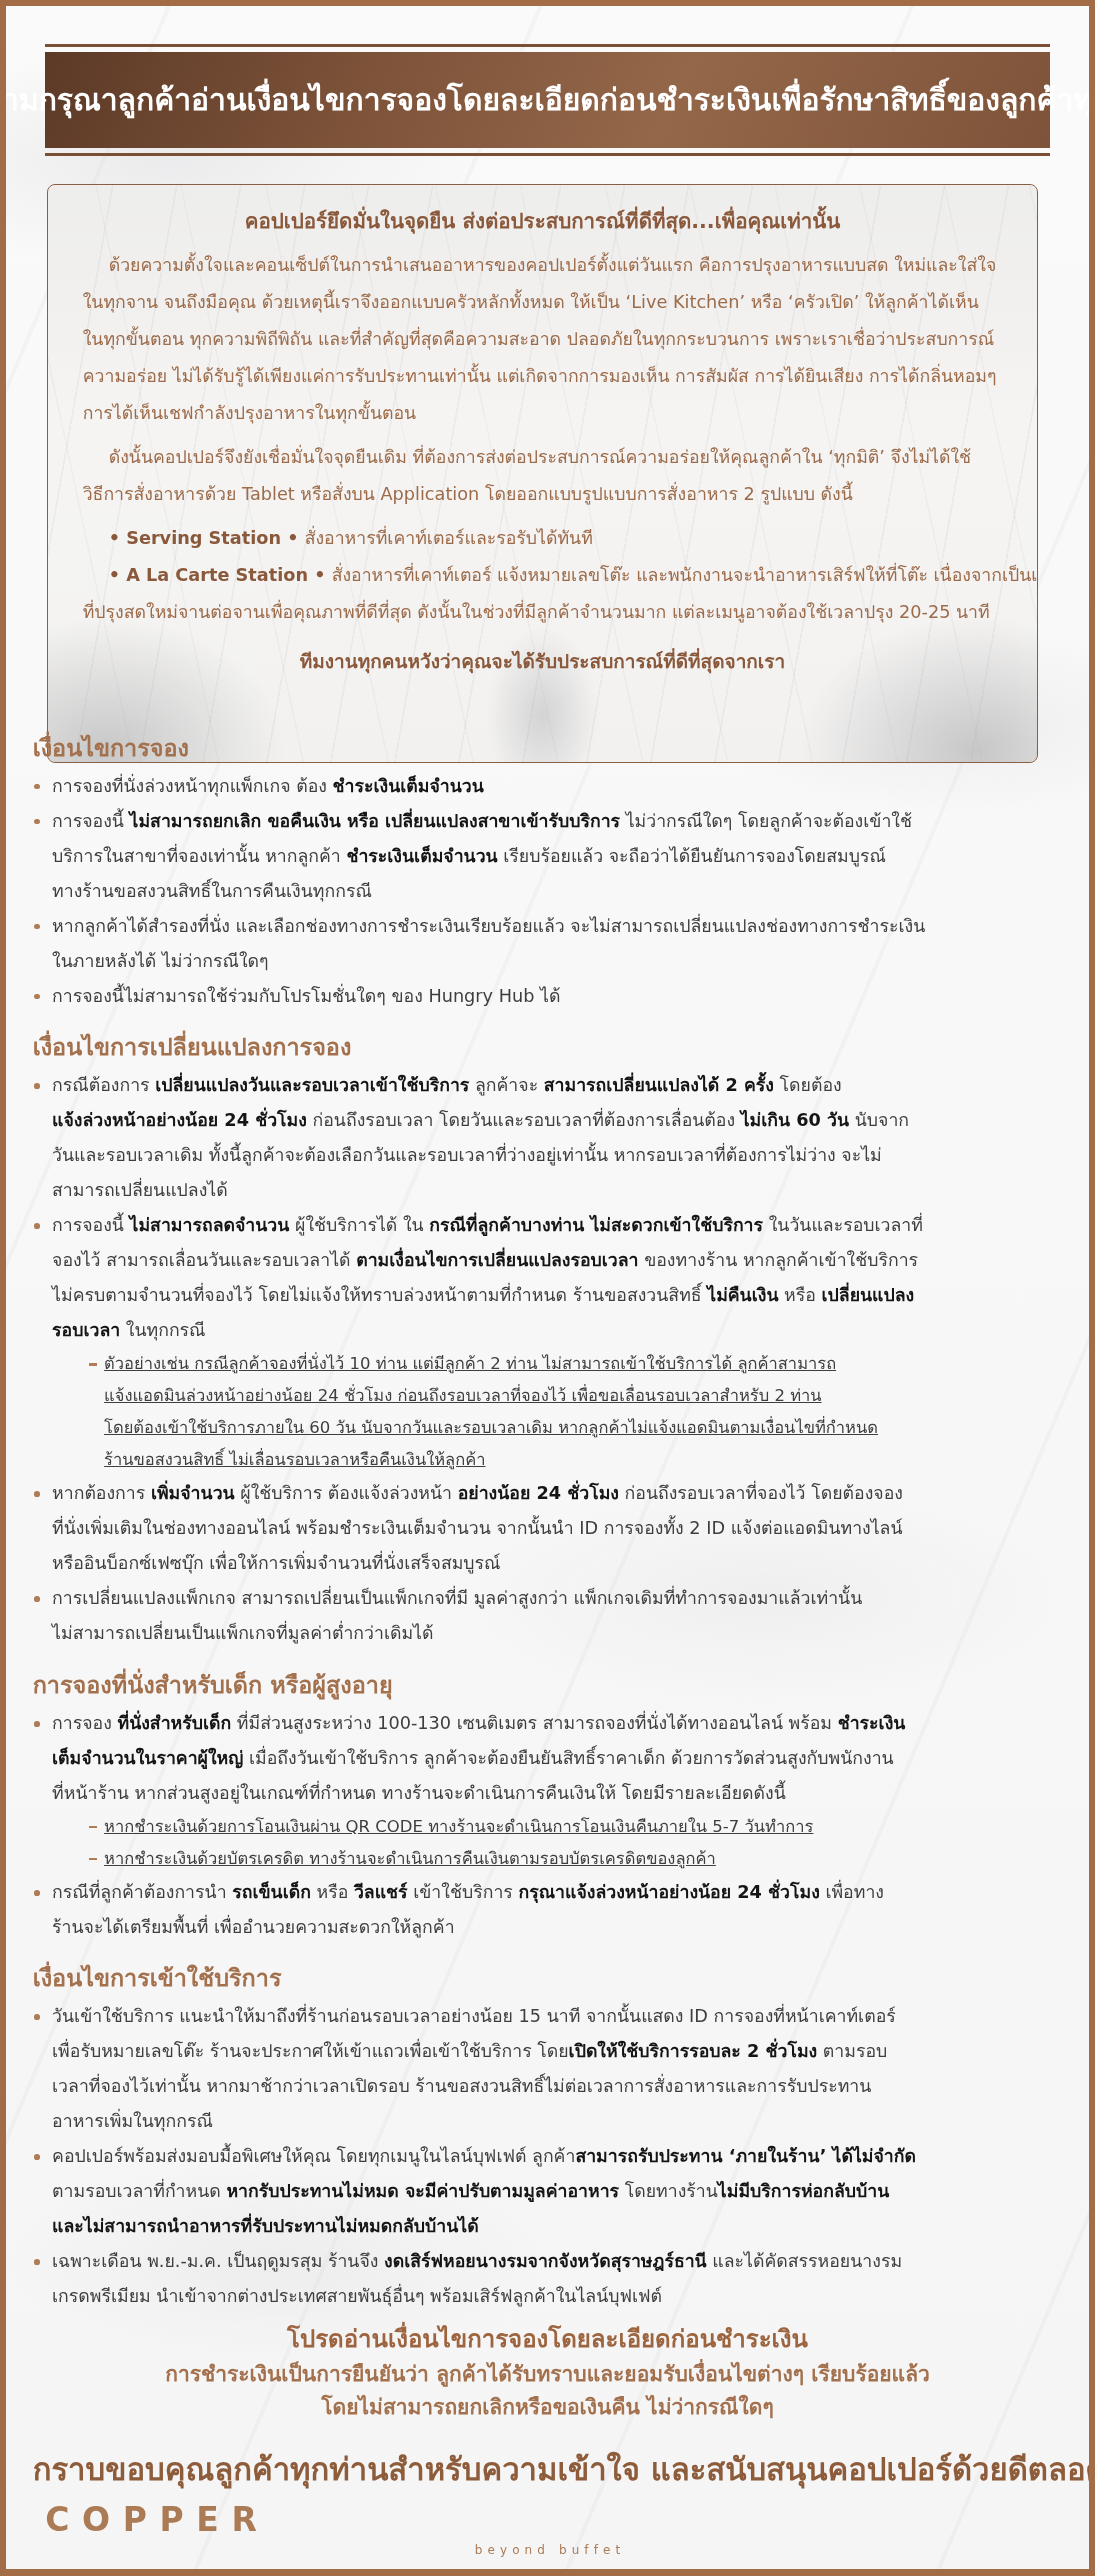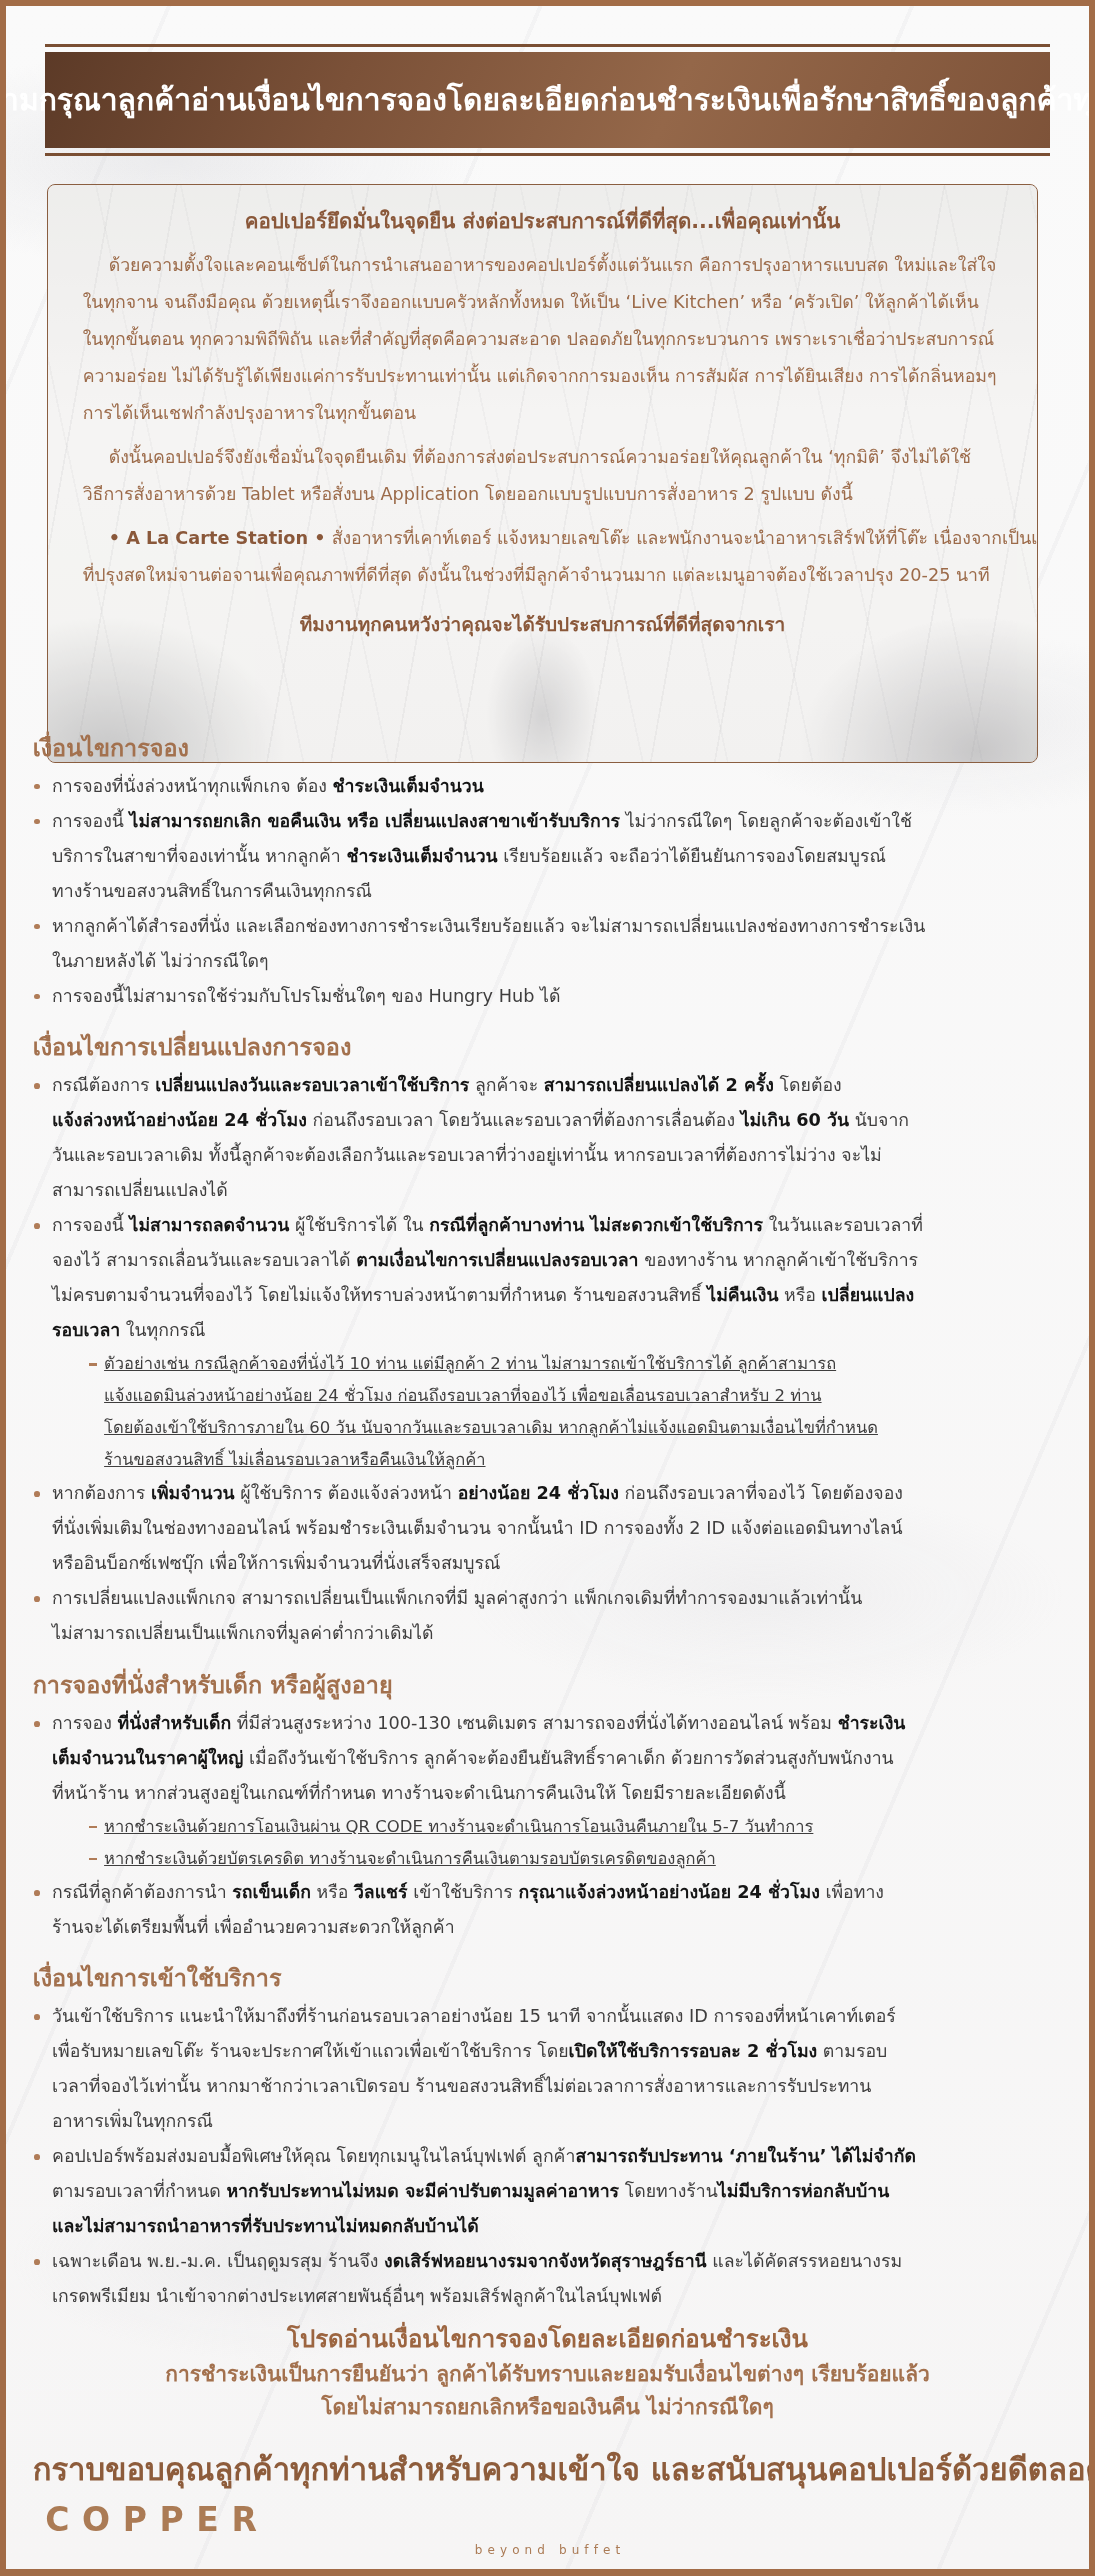--- a/index.html
+++ b/index.html
@@ -84,20 +84,21 @@
             <div class="line"><span>ในทุกจาน จนถึงมือคุณ ด้วยเหตุนี้เราจึงออกแบบครัวหลักทั้งหมด ให้เป็น ‘Live Kitchen’ หรือ ‘ครัวเปิด’ ให้ลูกค้าได้เห็น</span></div>
             <div class="line"><span>ในทุกขั้นตอน ทุกความพิถีพิถัน และที่สำคัญที่สุดคือความสะอาด ปลอดภัยในทุกกระบวนการ เพราะเราเชื่อว่าประสบการณ์</span></div>
             <div class="line"><span>ความอร่อย ไม่ได้รับรู้ได้เพียงแค่การรับประทานเท่านั้น แต่เกิดจากการมองเห็น การสัมผัส การได้ยินเสียง การได้กลิ่นหอมๆ</span></div>
             <div class="line"><span>การได้เห็นเชฟกำลังปรุงอาหารในทุกขั้นตอน</span></div>
           </div>
         <div class="plines">
             <div class="line indent"><span>ดังนั้นคอปเปอร์จึงยังเชื่อมั่นใจจุดยืนเดิม ที่ต้องการส่งต่อประสบการณ์ความอร่อยให้คุณลูกค้าใน ‘ทุกมิติ’ จึงไม่ได้ใช้</span></div>
             <div class="line"><span>วิธีการสั่งอาหารด้วย Tablet หรือสั่งบน Application โดยออกแบบรูปแบบการสั่งอาหาร 2 รูปแบบ ดังนี้</span></div>
           </div>
         <div class="plines">
+            <div class="line indent"><span class="bd">• Serving Station • </span><span>สั่งอาหารที่เคาท์เตอร์และรอรับได้ทันที</span></div>
             <div class="line indent"><span class="bd">• A La Carte Station • </span><span>สั่งอาหารที่เคาท์เตอร์ แจ้งหมายเลขโต๊ะ และพนักงานจะนำอาหารเสิร์ฟให้ที่โต๊ะ เนื่องจากเป็นเมนู</span></div>
             <div class="line"><span>ที่ปรุงสดใหม่จานต่อจานเพื่อคุณภาพที่ดีที่สุด ดังนั้นในช่วงที่มีลูกค้าจำนวนมาก แต่ละเมนูอาจต้องใช้เวลาปรุง 20-25 นาที</span></div>
           </div>
         <div class="panel-closing">ทีมงานทุกคนหวังว่าคุณจะได้รับประสบการณ์ที่ดีที่สุดจากเรา</div>
       </div>
     </div>
 
     <div class="sections">
       <h2 class="sec-heading first">เงื่อนไขการจอง</h2>
       <div class="bullets">

